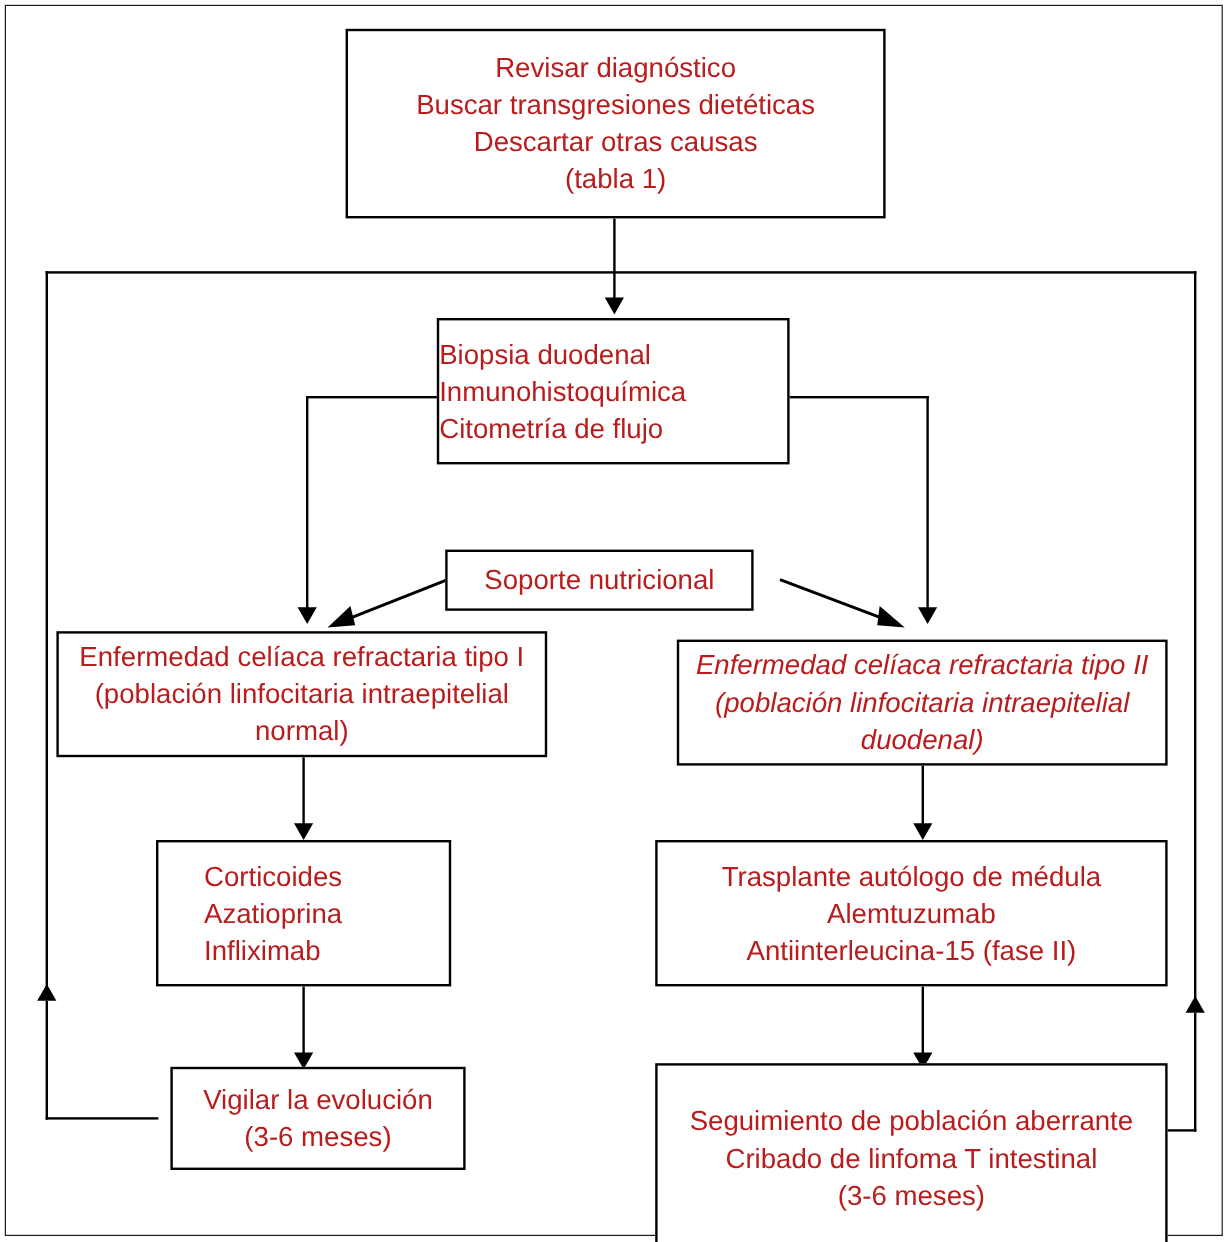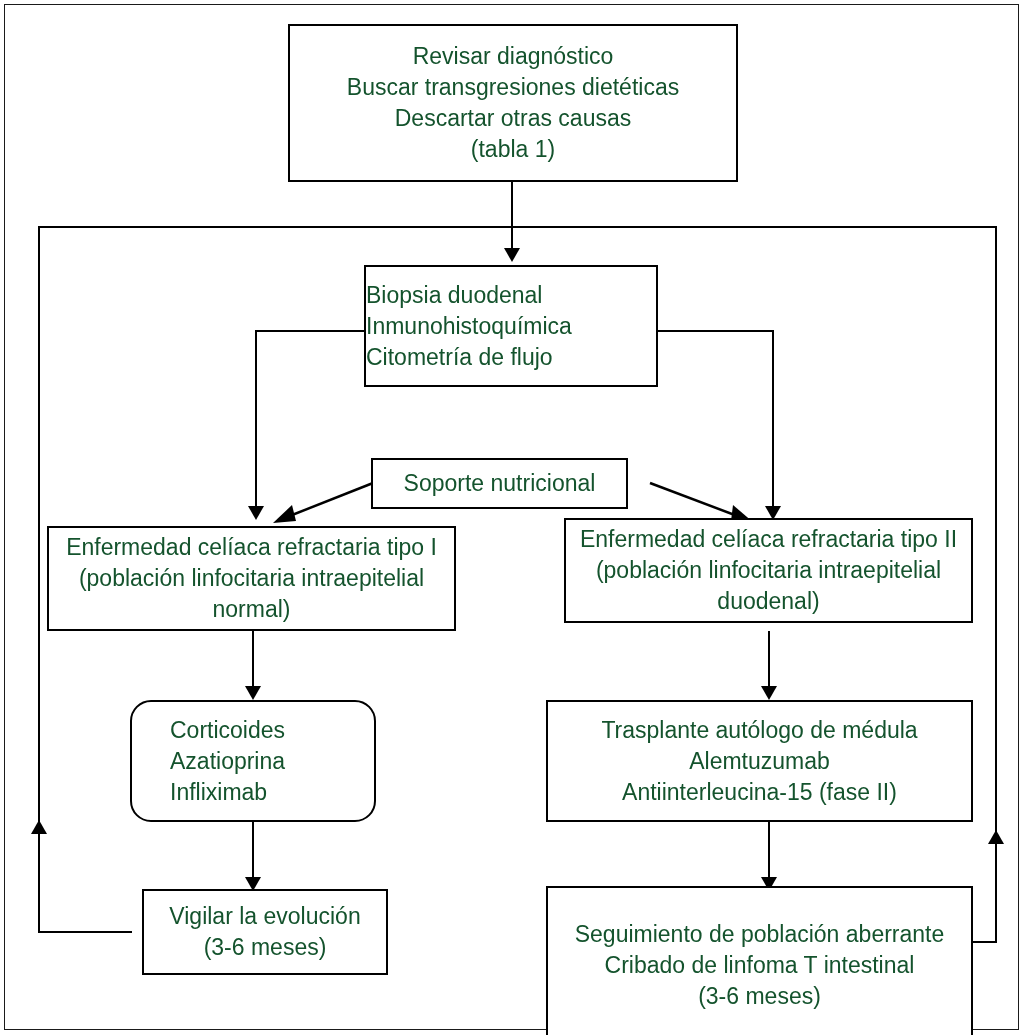--- a/index.html
+++ b/index.html
@@ -29,30 +29,30 @@
     pointer-events: none;
   }
   .node {
     position: absolute;
     box-sizing: border-box;
     border: 2px solid #000000;
     background: #ffffff;
     display: flex;
     flex-direction: column;
     justify-content: center;
-    color: #14532d;
+    color: #b91c1c;
     font-size: 23px;
     line-height: 31px;
     z-index: 3;
   }
   .node .line {
     white-space: nowrap;
   }
   .node.center { align-items: center; text-align: center; }
-  .node.leftal  { align-items: flex-start; text-align: left; padding-left: 38px; border-radius: 21px; }
+  .node.leftal  { align-items: flex-start; text-align: left; padding-left: 38px; }
   .node.leftal-sm { align-items: flex-start; text-align: left; }
 
   
   .conn {
     position: absolute;
     background: #000000;
     z-index: 2;
   }
   .v { width: 2px; }
   .h { height: 2px; }
@@ -136,21 +136,21 @@
     <line x1="6" y1="8" x2="96" y2="42" stroke="#000000" stroke-width="2.5"></line>
     <polygon points="110,48 89,30 87,46" fill="#000000"></polygon>
   </svg>
 
   <div class="node center" style="left:47px; top:526px; width:409px; height:105px;">
     <span class="line">Enfermedad celíaca refractaria tipo I</span>
     <span class="line">(población linfocitaria intraepitelial</span>
     <span class="line">normal)</span>
   </div>
 
-  <div class="node center" style="left:564px; top:518px; width:409px; height:105px;">
+  <div class="node center" style="left:564px; top:533px; width:409px; height:105px;font-style:italic;">
     <span class="line">Enfermedad celíaca refractaria tipo II</span>
     <span class="line">(población linfocitaria intraepitelial</span>
     <span class="line">duodenal)</span>
   </div>
 
   <div class="conn v" style="left:252px; top:631px; height:59px;"></div>
   <div class="arrowhead arrow-down" style="left:245px; top:686px;"></div>
 
   <div class="conn v" style="left:768px; top:631px; height:59px;"></div>
   <div class="arrowhead arrow-down" style="left:761px; top:686px;"></div>

